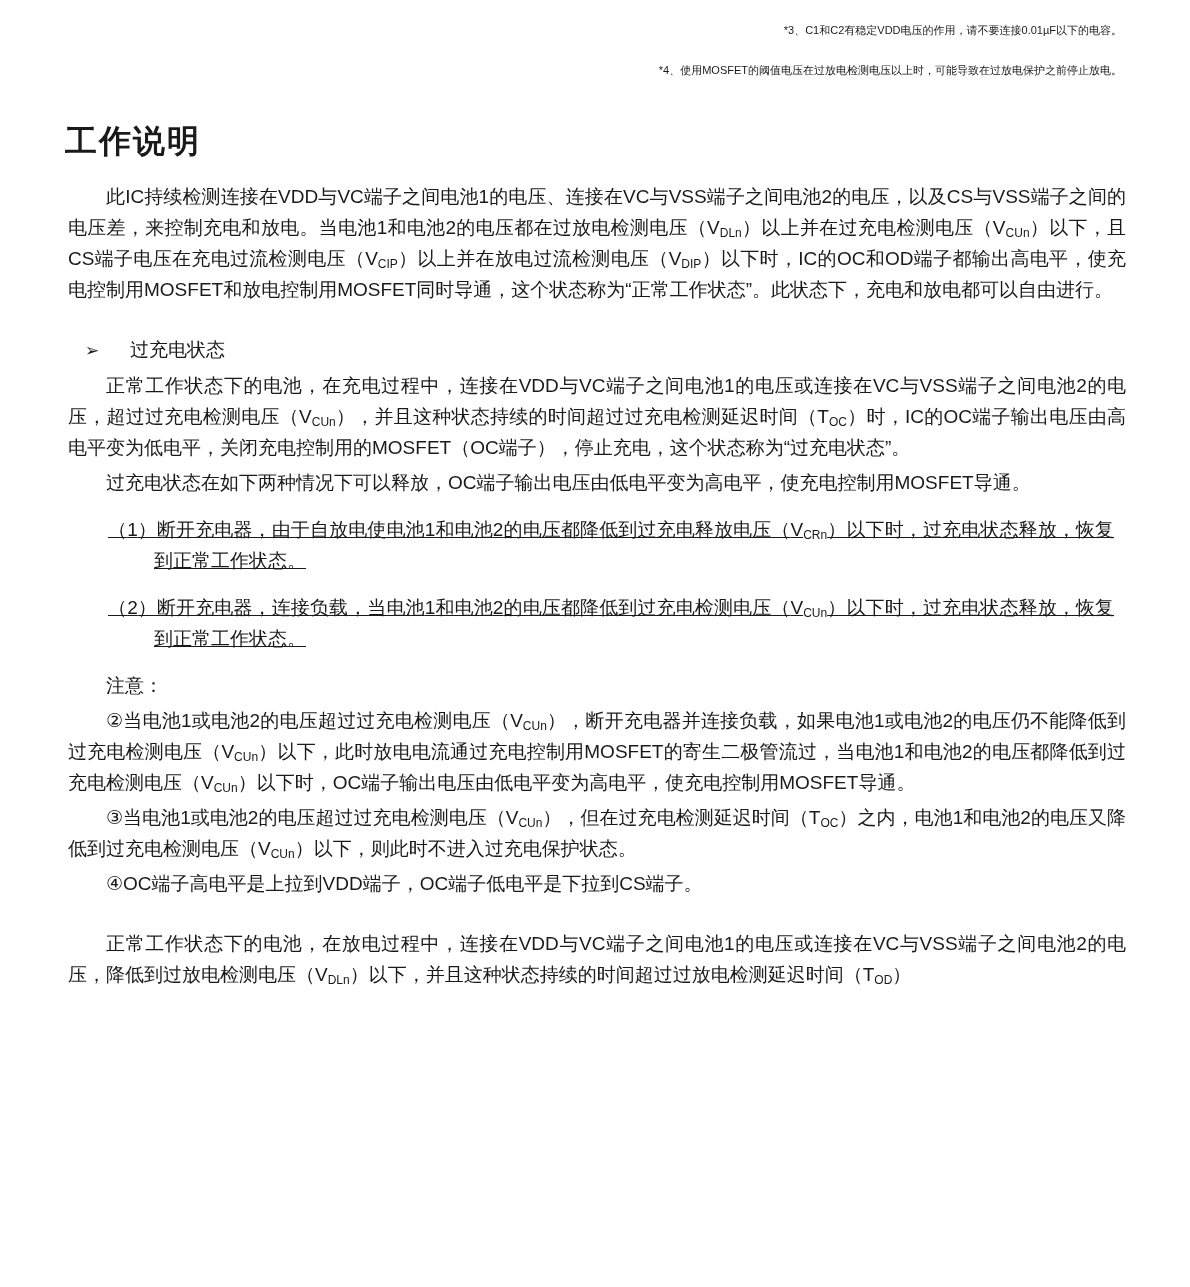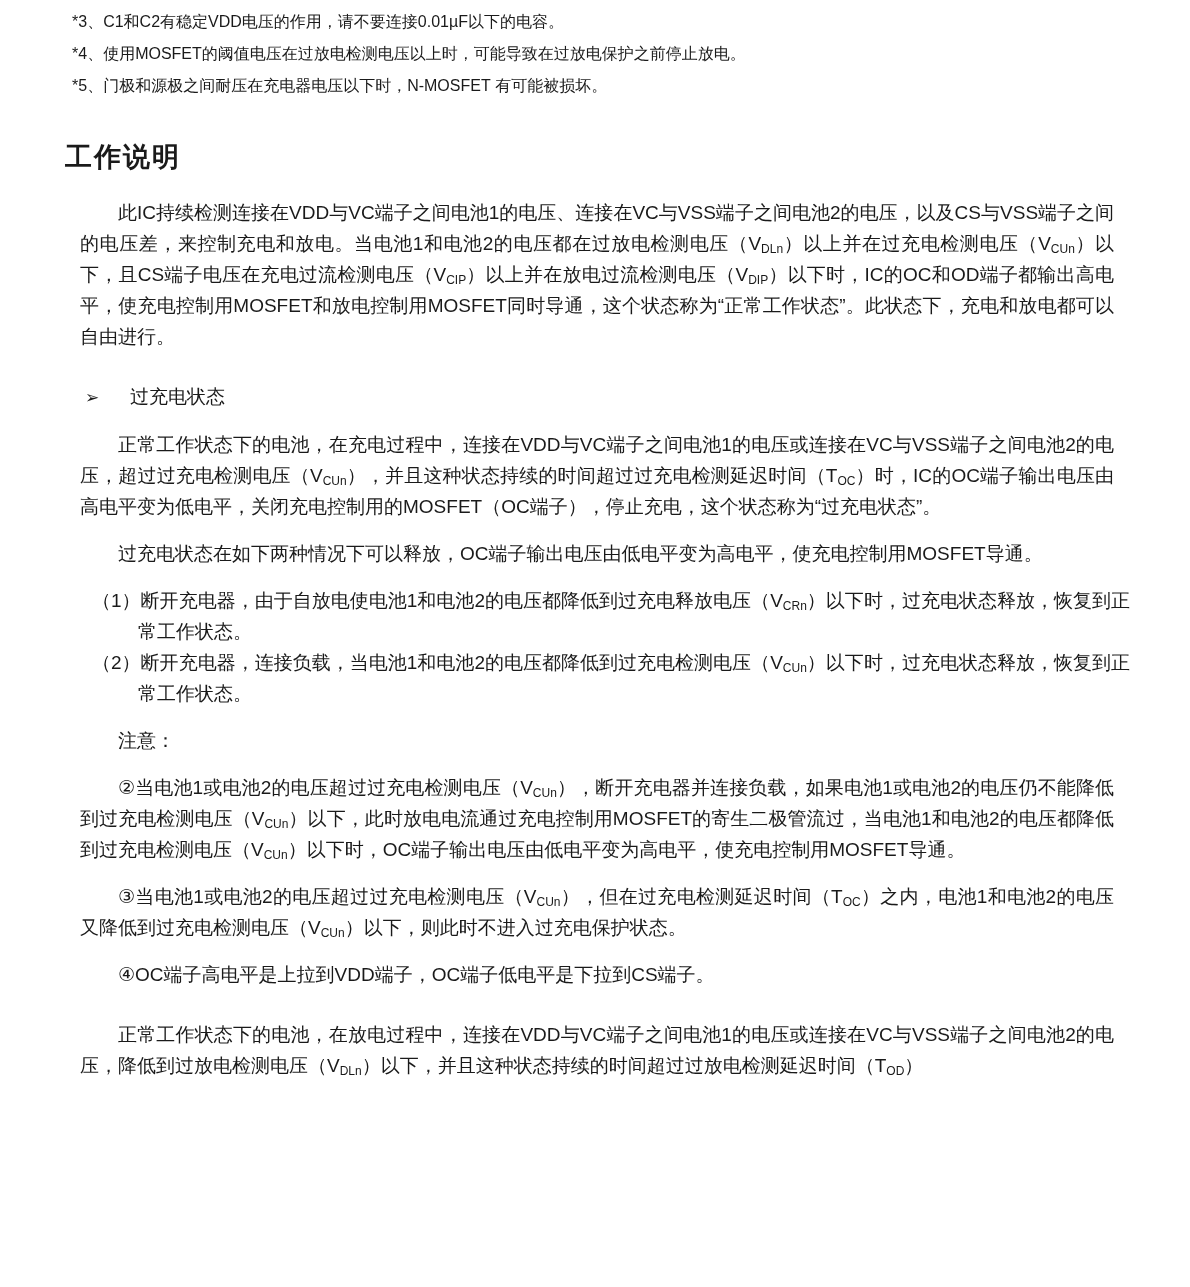--- a/index.html
+++ b/index.html
@@ -10,80 +10,81 @@
     background:#ffffff;
     color:#1a1a1a;
     overflow:hidden;
     font-family:"Liberation Sans","DejaVu Sans",serif;
     box-sizing:border-box;
     padding:6px 60px 0 64px;
   }
   
   .notes{padding-left:8px;}
   .note{
-    margin:0;
-    font-size:16px;
+    margin:8px;
+    font-size:11px;
     line-height:32px;
     white-space:nowrap;
+    text-align:right;
   }
   
   .doc-heading{
     margin:39px 0 0 1px;
-    font-size:27px;
+    font-size:32px;
     font-weight:bold;
     letter-spacing:2px;
     line-height:32px;
     color:#1a1a1a;
   }
   
   .sec{margin-top:24px;}
   .sec-gap{margin-top:29px;}
   .sec-title{
     font-size:19px;
     line-height:31px;
     padding-left:21px;
   }
   .sec-title .arrow{
     display:inline-block;
     width:45px;
     font-size:17px;
   }
   .para{
-    margin:16px;
+    margin:4px;
     font-size:19px;
     line-height:31px;
     text-align:justify;
   }
   .indent{text-indent:2em;}
   .list-item{
-    margin:0;
+    margin:16px;
     font-size:19px;
     line-height:31px;
     text-align:justify;
     padding-left:74px;
     text-indent:-46px;
+    text-decoration:underline;
   }
   sub{
     font-size:12px;
     line-height:0;
     vertical-align:-3px;
     letter-spacing:0;
   }
   b{font-weight:bold;}
   .lat{font-family:"Liberation Sans","DejaVu Sans",sans-serif;}
 </style>
 </head>
 <body>
 
 <div class="page">
 
   <div class="notes">
     <p class="note">*<span class="lat">3</span>、<span class="lat">C1</span>和<span class="lat">C2</span>有稳定<span class="lat">VDD</span>电压的作用，请不要连接<span class="lat">0.01µF</span>以下的电容。</p>
     <p class="note">*<span class="lat">4</span>、使用<span class="lat">MOSFET</span>的阈值电压在过放电检测电压以上时，可能导致在过放电保护之前停止放电。</p>
-    <p class="note">*<span class="lat">5</span>、门极和源极之间耐压在充电器电压以下时，<span class="lat">N-MOSFET</span> 有可能被损坏。</p>
   </div>
 
   <h1 class="doc-heading">工作说明</h1>
 
   <section class="sec">
     <p class="para indent">此<span class="lat">IC</span>持续检测连接在<span class="lat">VDD</span>与<span class="lat">VC</span>端子之间电池<span class="lat">1</span>的电压、连接在<span class="lat">VC</span>与<span class="lat">VSS</span>端子之间电池<span class="lat">2</span>的电压，以及<span class="lat">CS</span>与<span class="lat">VSS</span>端子之间的电压差，来控制充电和放电。当电池<span class="lat">1</span>和电池<span class="lat">2</span>的电压都在过放电检测电压（<span class="lat">V</span><sub><span class="lat">DLn</span></sub>）以上并在过充电检测电压（<span class="lat">V</span><sub><span class="lat">CUn</span></sub>）以下，且<span class="lat">CS</span>端子电压在充电过流检测电压（<span class="lat">V</span><sub><span class="lat">CIP</span></sub>）以上并在放电过流检测电压（<span class="lat">V</span><sub><span class="lat">DIP</span></sub>）以下时，<span class="lat">IC</span>的<span class="lat">OC</span>和<span class="lat">OD</span>端子都输出高电平，使充电控制用<span class="lat">MOSFET</span>和放电控制用<span class="lat">MOSFET</span>同时导通，这个状态称为“正常工作状态”。此状态下，充电和放电都可以自由进行。</p>
   </section>
 
   <section class="sec sec-gap">
     <div class="sec-title">

